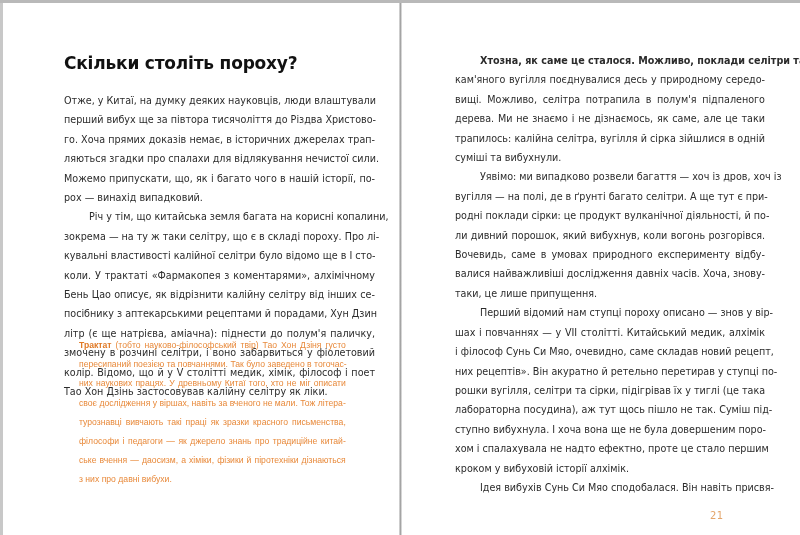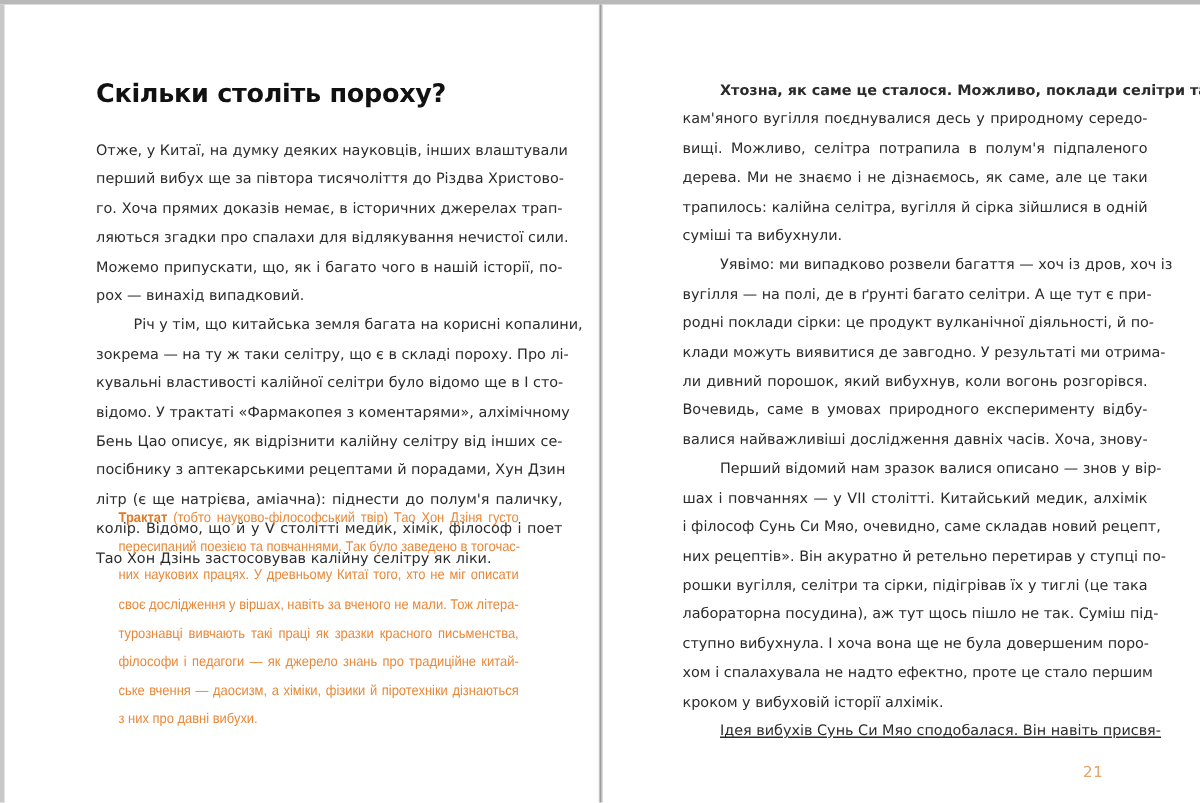--- a/index.html
+++ b/index.html
@@ -52,47 +52,48 @@
     transform: scaleX(0.92); transform-origin: left top;
   }
   .sidenote .term { font-weight: bold; color: #e07a26; }
   .sidenote .line { white-space: nowrap; }
 
   .page-num {
     position: absolute; top: 507px;
     font-size: 10px; color: #e4a56a; letter-spacing: 0.5px;
   }
   .left .page-num { left: 74px; margin-top: 46px; }
-  .right .page-num { left: 320px; }
+  .right .page-num { left: 308px; }
 </style>
 </head>
 <body>
 
 <div class="spread">
   <div class="edge-left"></div>
 
   <div class="page left">
     <h1 class="title">Скільки століть пороху?</h1>
     <div class="body-text" id="left-body">
         <p>
-          <span class="line">Отже, у Китаї, на думку деяких науковців, інших влаштували</span>
+          <span class="line">Отже, у Китаї, на думку деяких науковців, люди влаштували</span>
           <span class="line">перший вибух ще за півтора тисячоліття до Різдва Христово-</span>
           <span class="line">го. Хоча прямих доказів немає, в історичних джерелах трап-</span>
           <span class="line">ляються згадки про спалахи для відлякування нечистої сили.</span>
           <span class="line">Можемо припускати, що, як і багато чого в нашій історії, по-</span>
           <span class="line last">рох — винахід випадковий.</span>
         </p>
         <p>
           <span class="line" style="text-indent: 25px;">Річ у тім, що китайська земля багата на корисні копалини,</span>
           <span class="line">зокрема — на ту ж таки селітру, що є в складі пороху. Про лі-</span>
           <span class="line">кувальні властивості калійної селітри було відомо ще в І сто-</span>
-          <span class="line">відомо. У трактаті «Фармакопея з коментарями», алхімічному</span>
+          <span class="line">коли. У трактаті «Фармакопея з коментарями», алхімічному</span>
           <span class="line">Бень Цао описує, як відрізнити калійну селітру від інших се-</span>
           <span class="line">посібнику з аптекарськими рецептами й порадами, Хун Дзин</span>
           <span class="line">літр (є ще натрієва, аміачна): піднести до полум'я паличку,</span>
+          <span class="line">змочену в розчині селітри, і воно забарвиться у фіолетовий</span>
           <span class="line">колір. Відомо, що й у V столітті медик, хімік, філософ і поет</span>
           <span class="line last">Тао Хон Дзінь застосовував калійну селітру як ліки.</span>
         </p>
       </div>
     <div class="sidenote" id="sidenote">
         <span class="line"><span class="term">Трактат</span><span> (тобто науково-філософський твір) Тао Хон Дзіня густо</span></span>
         <span class="line">пересипаний поезією та повчаннями. Так було заведено в тогочас-</span>
         <span class="line">них наукових працях. У древньому Китаї того, хто не міг описати</span>
         <span class="line">своє дослідження у віршах, навіть за вченого не мали. Тож літера-</span>
         <span class="line">турознавці вивчають такі праці як зразки красного письменства,</span>
@@ -112,35 +113,35 @@
           <span class="line">кам'яного вугілля поєднувалися десь у природному середо-</span>
           <span class="line">вищі. Можливо, селітра потрапила в полум'я підпаленого</span>
           <span class="line">дерева. Ми не знаємо і не дізнаємось, як саме, але це таки</span>
           <span class="line">трапилось: калійна селітра, вугілля й сірка зійшлися в одній</span>
           <span class="line last">суміші та вибухнули.</span>
         </p>
         <p>
           <span class="line" style="text-indent: 25px;">Уявімо: ми випадково розвели багаття — хоч із дров, хоч із</span>
           <span class="line">вугілля — на полі, де в ґрунті багато селітри. А ще тут є при-</span>
           <span class="line">родні поклади сірки: це продукт вулканічної діяльності, й по-</span>
-          <span class="line">клади можуть виявитися де завгодно. У результаті ми отрима-</span>
           <span class="line">ли дивний порошок, який вибухнув, коли вогонь розгорівся.</span>
           <span class="line">Вочевидь, саме в умовах природного експерименту відбу-</span>
           <span class="line">валися найважливіші дослідження давніх часів. Хоча, знову-</span>
+          <span class="line last">таки, це лише припущення.</span>
         </p>
         <p>
-          <span class="line" style="text-indent: 25px;">Перший відомий нам зразок валися описано — знов у вір-</span>
+          <span class="line" style="text-indent: 25px;">Перший відомий нам ступці пороху описано — знов у вір-</span>
           <span class="line">шах і повчаннях — у VII столітті. Китайський медик, алхімік</span>
           <span class="line">і філософ Сунь Си Мяо, очевидно, саме складав новий рецепт,</span>
           <span class="line">них рецептів». Він акуратно й ретельно перетирав у ступці по-</span>
           <span class="line">рошки вугілля, селітри та сірки, підігрівав їх у тиглі (це така</span>
           <span class="line">лабораторна посудина), аж тут щось пішло не так. Суміш під-</span>
           <span class="line">ступно вибухнула. І хоча вона ще не була довершеним поро-</span>
           <span class="line">хом і спалахувала не надто ефектно, проте це стало першим</span>
           <span class="line last">кроком у вибуховій історії алхімік.</span>
         </p>
         <p>
-          <span class="line" style="text-indent: 25px; text-decoration: underline;">Ідея вибухів Сунь Си Мяо сподобалася. Він навіть присвя-</span>
+          <span class="line" style="text-indent: 25px;">Ідея вибухів Сунь Си Мяо сподобалася. Він навіть присвя-</span>
         </p>
       </div>
     <div class="page-num">21</div>
   </div>
 </div>
 
 </body></html>

